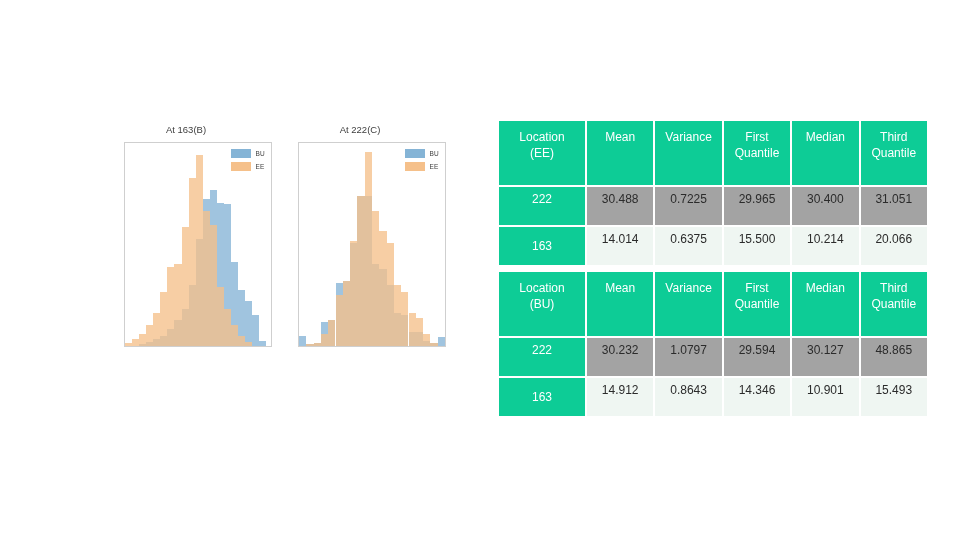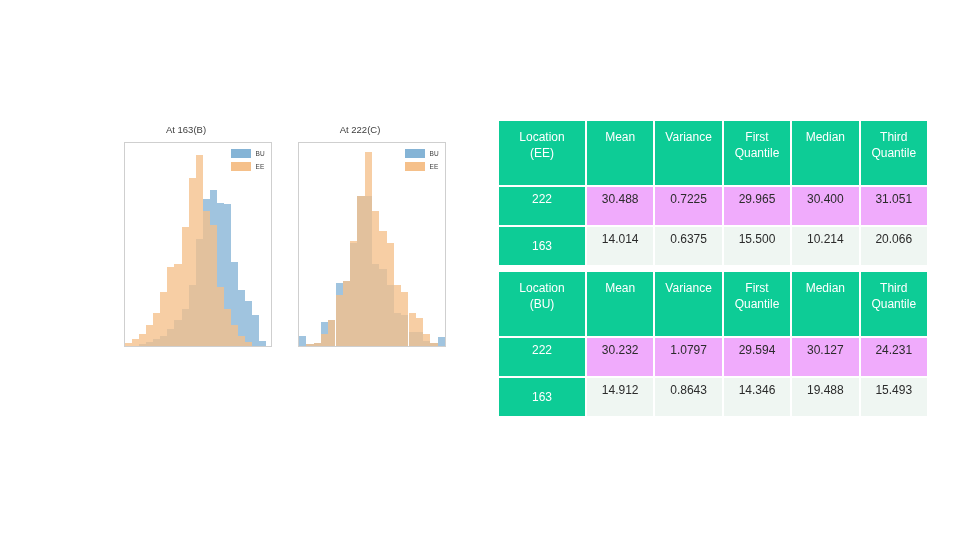--- a/index.html
+++ b/index.html
@@ -93,21 +93,21 @@
     text-align: center;
   }
   .stat-table td {
     font-size: 12px;
     color: #2b2b2b;
     text-align: center;
     height: 38px;
     vertical-align: top;
     padding-top: 5px;
   }
-  .stat-table tbody tr.r-odd td { background: #f0abfc; }
+  .stat-table tbody tr.r-odd td { background: #a3a3a3; }
   .stat-table tbody tr.r-even td { background: #eff6f2; }
   .stat-table td.loc {
     background: #0dcc96 !important;
     color: #ffffff;
     vertical-align: middle;
     padding-top: 0;
   }
   .stat-table tbody tr.r-odd td.loc { vertical-align: top; padding-top: 5px; }
 </style>
 </head>
@@ -288,26 +288,26 @@
           <th>Third<br>Quantile</th>
         </tr>
       </thead>
       <tbody>
         <tr class="r-odd">
           <td class="loc">222</td>
           <td>30.232</td>
           <td>1.0797</td>
           <td>29.594</td>
           <td>30.127</td>
-          <td>24.231</td>
+          <td>48.865</td>
         </tr>
         <tr class="r-even">
           <td class="loc">163</td>
           <td>14.912</td>
           <td>0.8643</td>
           <td>14.346</td>
-          <td>19.488</td>
+          <td>10.901</td>
           <td>15.493</td>
         </tr>
       </tbody>
     </table>
 
 </div>
 
 </body></html>

